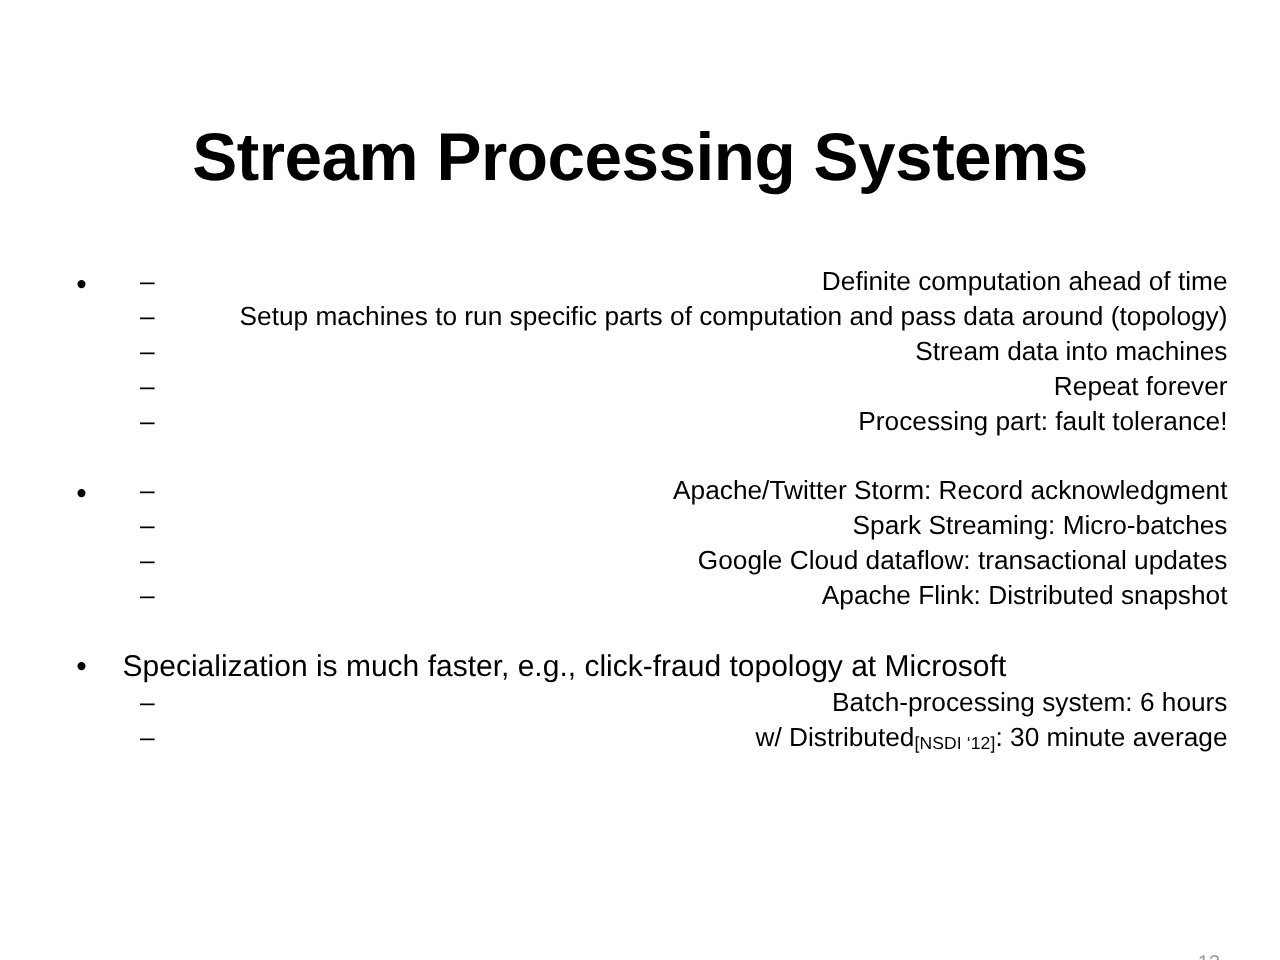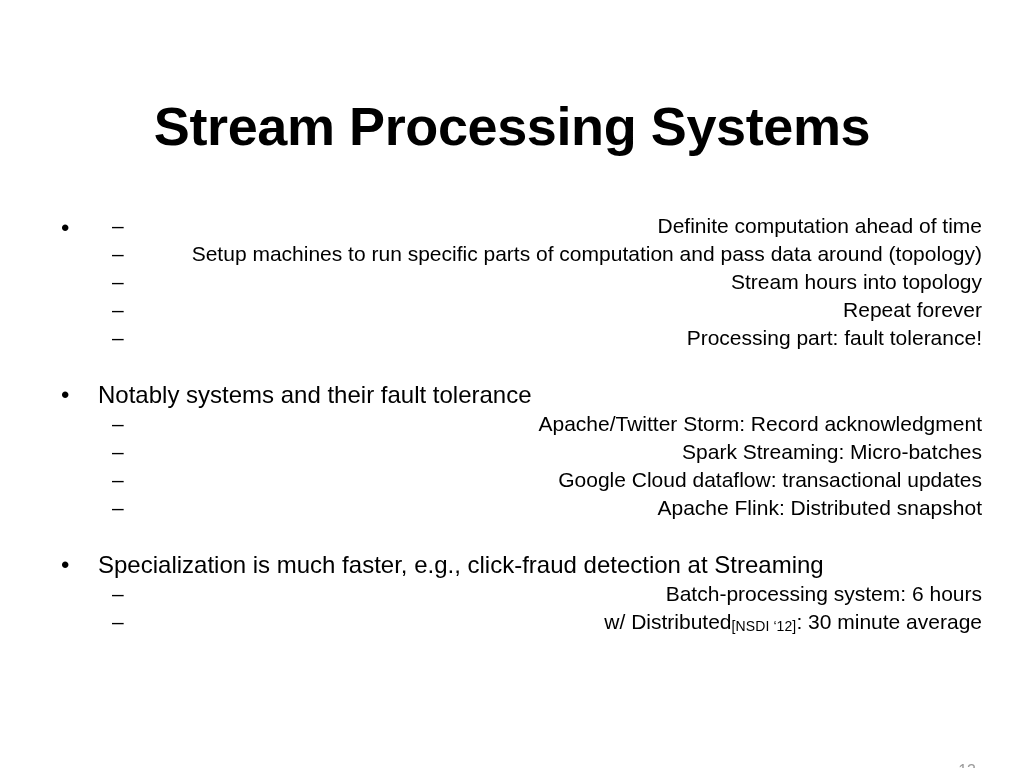--- a/index.html
+++ b/index.html
@@ -129,37 +129,36 @@
         <div class="l2">
           <span class="marker">–</span>
           <span class="l2-text">Definite computation ahead of time</span>
         </div>
         <div class="l2">
           <span class="marker">–</span>
           <span class="l2-text">Setup machines to run specific parts of computation and pass data around (topology)</span>
         </div>
         <div class="l2">
           <span class="marker">–</span>
-          <span class="l2-text">Stream hours into topology</span>
+          <span class="l2-text">Stream data into machines</span>
         </div>
         <div class="l2">
           <span class="marker">–</span>
           <span class="l2-text">Repeat forever</span>
         </div>
         <div class="l2">
           <span class="marker">–</span>
           <span class="l2-text">Processing part: fault tolerance!</span>
         </div>
       </div>
     </div>
 
     <div class="bullet-block">
       <div class="l1">
         <span class="marker">•</span>
-        <span>Notably systems and their fault tolerance</span>
       </div>
       <div class="sublist">
         <div class="l2">
           <span class="marker">–</span>
           <span class="l2-text">Apache/Twitter Storm: Record acknowledgment</span>
         </div>
         <div class="l2">
           <span class="marker">–</span>
           <span class="l2-text">Spark Streaming: Micro-batches</span>
         </div>
@@ -170,21 +169,21 @@
         <div class="l2">
           <span class="marker">–</span>
           <span class="l2-text">Apache Flink: Distributed snapshot</span>
         </div>
       </div>
     </div>
 
     <div class="bullet-block">
       <div class="l1">
         <span class="marker">•</span>
-        <span>Specialization is much faster, e.g., click-fraud detection at Streaming</span>
+        <span>Specialization is much faster, e.g., click-fraud topology at Microsoft</span>
       </div>
       <div class="sublist">
         <div class="l2">
           <span class="marker">–</span>
           <span class="l2-text">Batch-processing system: 6 hours</span>
         </div>
         <div class="l2">
           <span class="marker">–</span>
           <span class="l2-text"><span>w/ Distributed</span><span class="ref">[NSDI ‘12]</span><span>: 30 minute average</span></span>
         </div>

